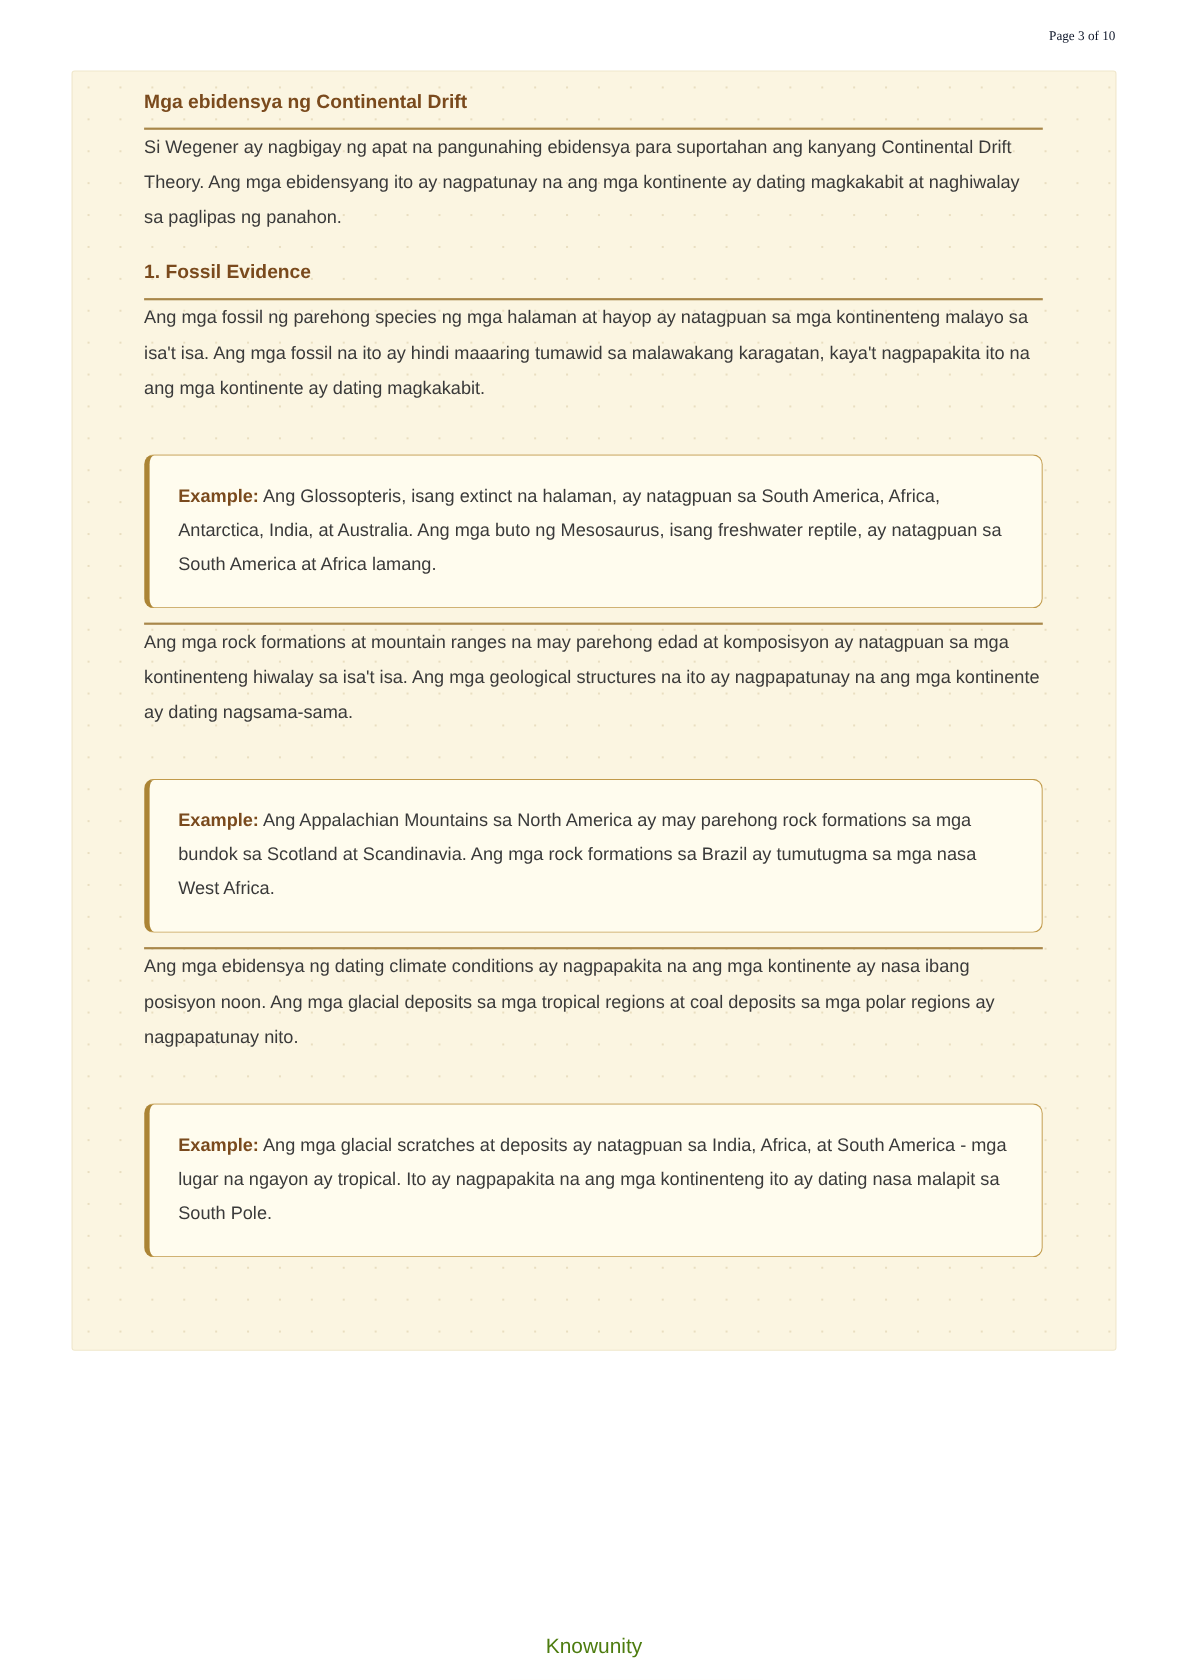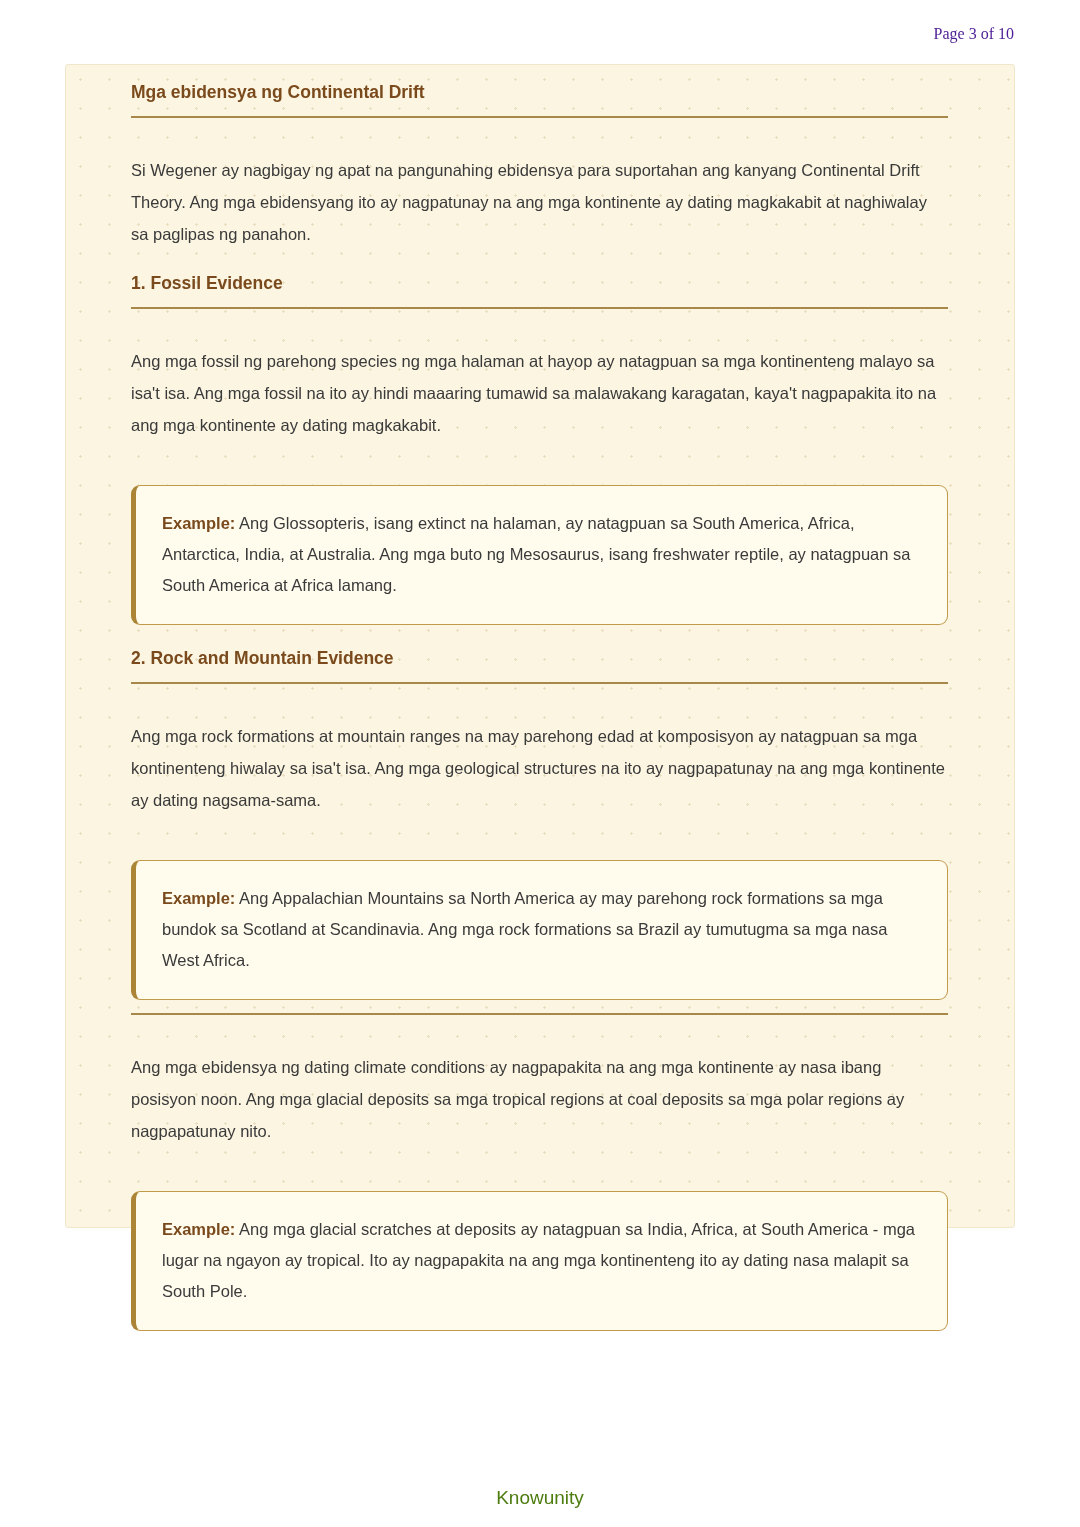--- a/index.html
+++ b/index.html
@@ -11,22 +11,22 @@
     font-family: "Liberation Sans", sans-serif;
     color: #3a3a3a;
     overflow: hidden;
   }
 
   .page-indicator {
     position: absolute;
     top: 25px;
     right: 66px;
     font-family: "Liberation Serif", serif;
-    font-size: 16px;
-    color: #4c1d95;
+    font-size: 12px;
+    color: #0f172a;
   }
 
   .card {
     position: absolute;
     left: 65px;
     top: 64px;
     width: 950px;
     height: 1164px;
     background-color: #fbf5e1;
     background-image: radial-gradient(circle, #e9dec0 1.3px, rgba(0,0,0,0) 1.4px);
@@ -44,21 +44,20 @@
     padding-top: 6px;
   }
 
   .rule {
     border: 0;
     border-bottom: 2px solid #a8874a;
     margin-top: 13px;
   }
 
   .para {
-    margin-top: 36px;
     font-size: 16.5px;
     line-height: 32px;
     color: #3a3a3a;
   }
 
   .section-heading {
     margin-top: 22px;
     font-size: 17.5px;
     font-weight: 700;
     color: #7a4a1d;
@@ -108,21 +107,20 @@
     <h2 class="section-heading">1. Fossil Evidence</h2>
     <hr class="rule">
     <p class="para">Ang mga fossil ng parehong species ng mga halaman at hayop ay natagpuan sa mga kontinenteng malayo sa isa't isa. Ang mga fossil na ito ay hindi maaaring tumawid sa malawakang karagatan, kaya't nagpapakita ito na ang mga kontinente ay dating magkakabit.</p>
     <div class="example-box">
       <span class="example-label">Example:</span>
       <span>Ang Glossopteris, isang extinct na halaman, ay natagpuan sa South America, Africa, Antarctica, India, at Australia. Ang mga buto ng Mesosaurus, isang freshwater reptile, ay natagpuan sa South America at Africa lamang.</span>
     </div>
   </section>
 
   <section>
-    <h2 class="section-heading">2. Rock and Mountain Evidence</h2>
     <hr class="rule">
     <p class="para">Ang mga rock formations at mountain ranges na may parehong edad at komposisyon ay natagpuan sa mga kontinenteng hiwalay sa isa't isa. Ang mga geological structures na ito ay nagpapatunay na ang mga kontinente ay dating nagsama-sama.</p>
     <div class="example-box">
       <span class="example-label">Example:</span>
       <span>Ang Appalachian Mountains sa North America ay may parehong rock formations sa mga bundok sa Scotland at Scandinavia. Ang mga rock formations sa Brazil ay tumutugma sa mga nasa West Africa.</span>
     </div>
   </section>
 
   <section>
     <hr class="rule">

